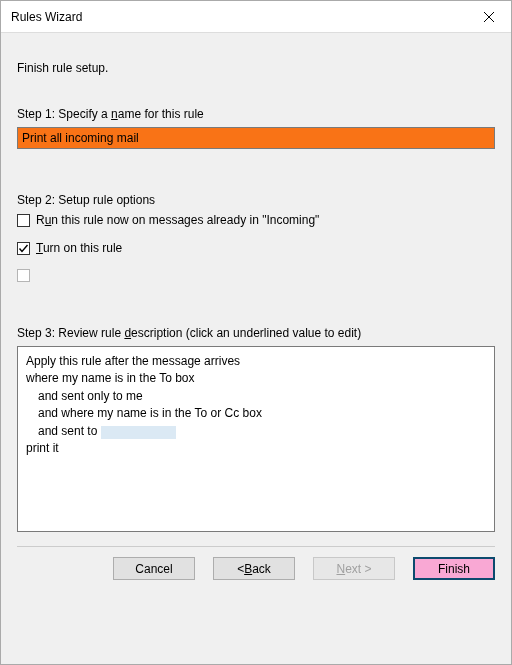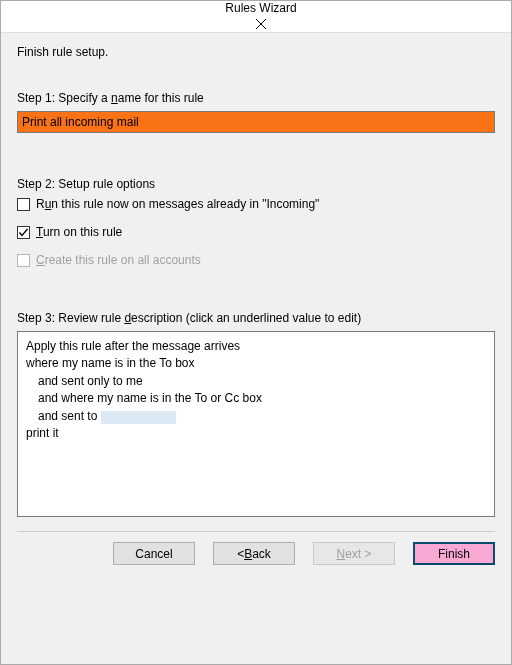--- a/index.html
+++ b/index.html
@@ -21,21 +21,20 @@
     display: flex;
     flex-direction: column;
   }
   .titlebar {
     height: 32px;
     background: #fff;
     display: flex;
     align-items: center;
     padding-left: 10px;
     border-bottom: 1px solid #ddd;
-    flex-direction: column;
   }
   .titlebar .title {
     flex: 1;
     font-size: 12px;
   }
   .close-btn {
     width: 45px;
     height: 32px;
     display:flex;
     align-items:center;
@@ -45,20 +44,21 @@
   .close-btn svg { width:10px; height:10px; }
   .content {
     flex: 1;
     padding: 12px 16px 10px 16px;
     display:flex;
     flex-direction:column;
   }
   .heading {
     font-size: 12px;
     margin-bottom: 32px;
+    margin-top: 16px;
   }
   .step-label {
     font-size: 12px;
     margin-bottom: 6px;
   }
   .text-input {
     width: 100%;
     height: 22px;
     border: 1px solid #7a7a7a;
     background: #f97316;
@@ -173,23 +173,20 @@
             <polyline points="1.5,5.5 4,8.5 9.5,2" fill="none" stroke="#000" stroke-width="1.4"></polyline>
           </svg>
       </span>
       <span>
         <span class="u">T</span><span>urn on this rule</span>
       </span>
     </div>
 
     <div class="checkbox-row disabled">
       <span class="chk"></span>
-      <span>
-        <span class="u">C</span><span>reate this rule on all accounts</span>
-      </span>
     </div>
 
     <div class="gap-med"></div>
 
     <div class="step-label">
       <span>Step 3: Review rule </span><span class="u">d</span><span>escription (click an underlined value to edit)</span>
     </div>
 
     <div class="desc-box">
       <div>Apply this rule after the message arrives</div>

